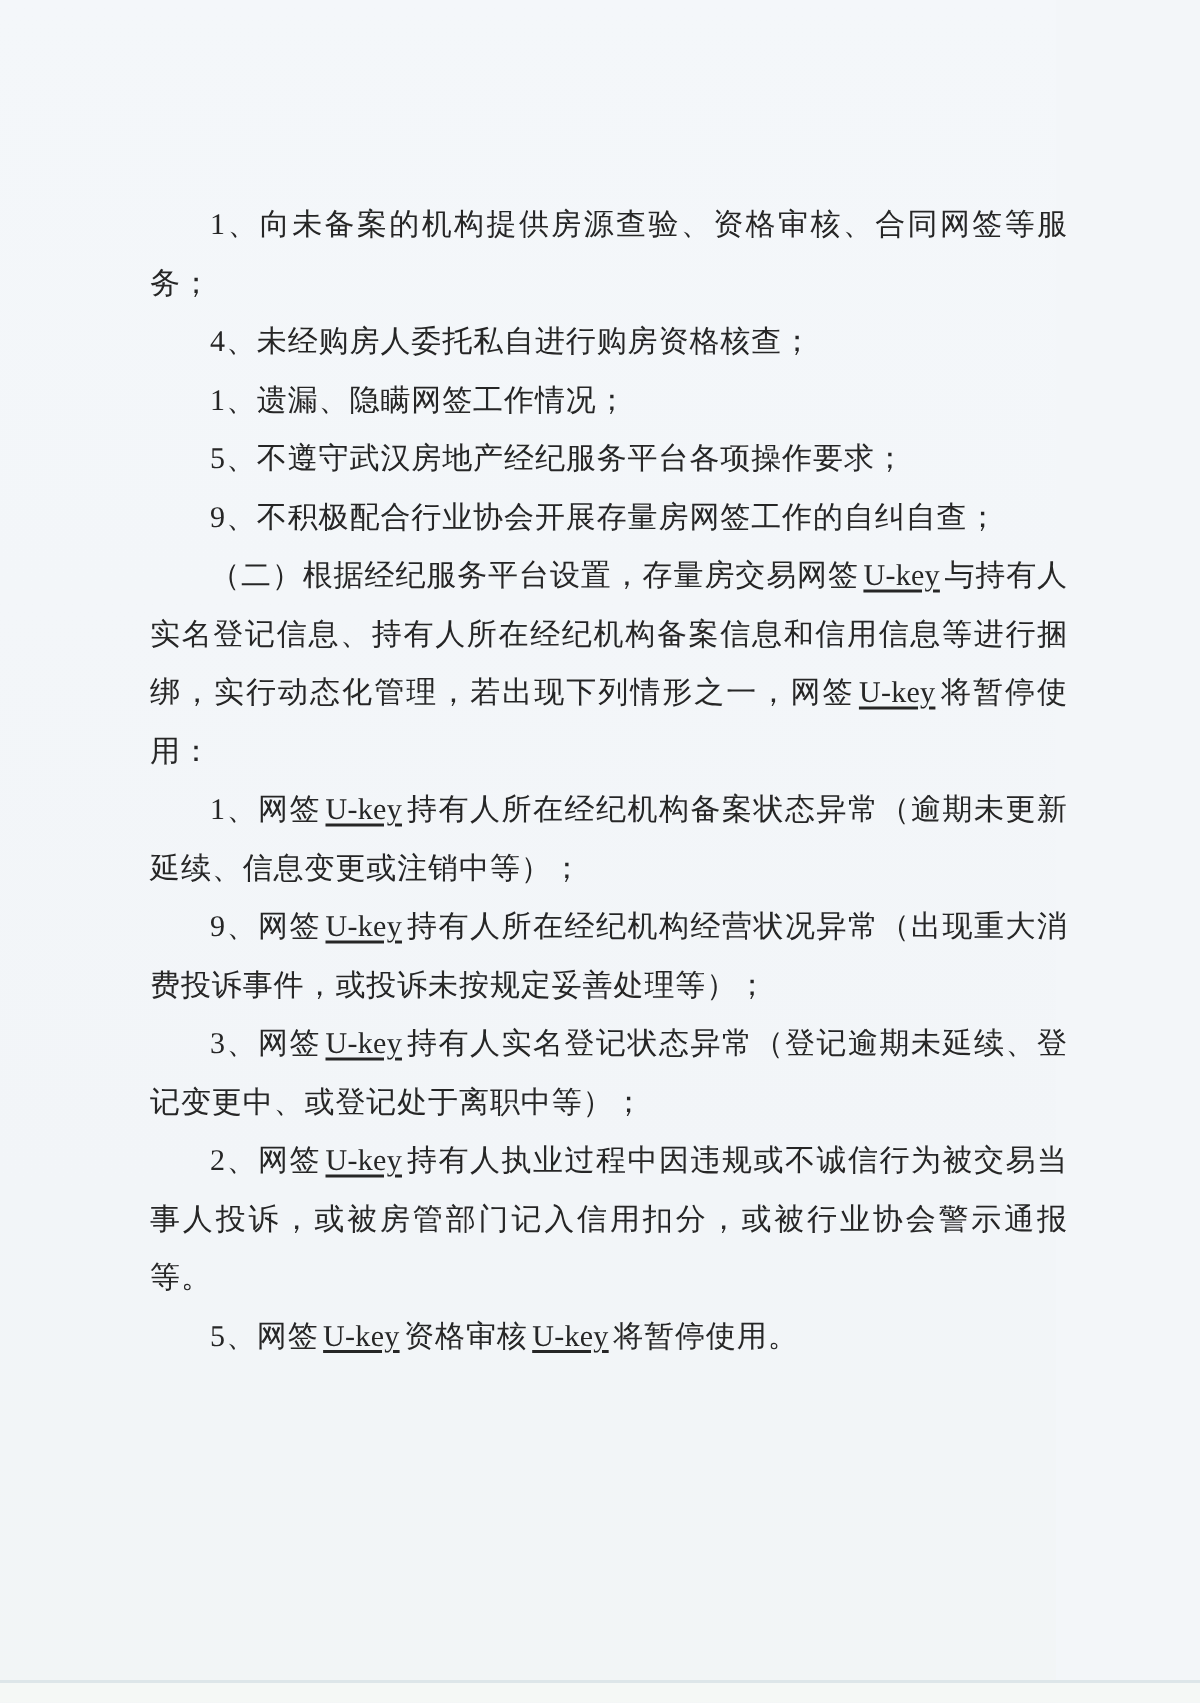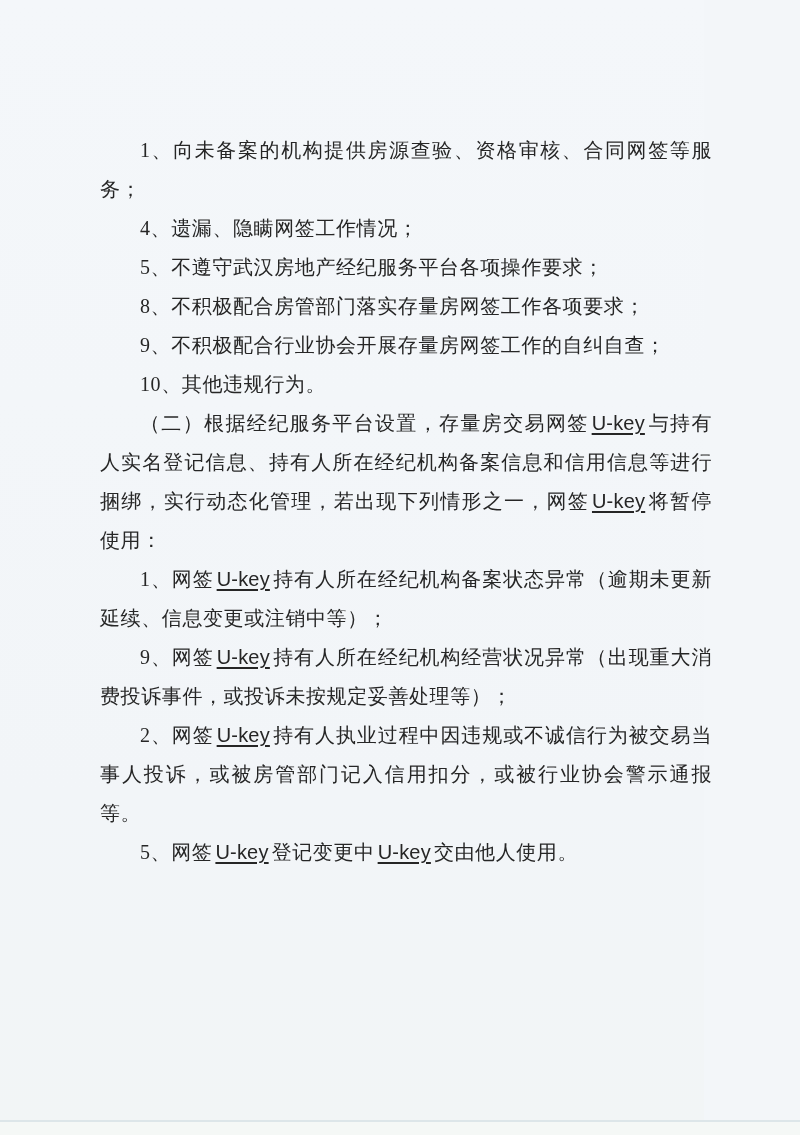--- a/index.html
+++ b/index.html
@@ -33,21 +33,21 @@
   p.doc-line {
     margin: 0;
     padding: 0;
     text-indent: 2em;
   }
   .ukey {
     text-decoration: underline;
     text-underline-offset: 3px;
     margin: 0 3px;
     letter-spacing: 0.2px;
-    font-family: Liberation Sans, sans-serif;
+    font-family: Liberation Serif, serif;
   }
   .scan-edge {
     position: absolute;
     left: 0;
     top: 1120px;
     width: 800px;
     height: 2px;
     background: #dde6e9;
   }
   .scan-below {
@@ -58,26 +58,26 @@
     height: 13px;
     background: #f5f8f6;
   }
 </style>
 </head>
 <body style="background: rgb(243, 246, 249);">
 
 <div class="page">
   <div class="doc-body" style="color: rgb(38, 38, 38);">
       <p class="doc-line"><span>1、向未备案的机构提供房源查验、资格审核、合同网签等服务；</span></p>
-      <p class="doc-line"><span>4、遗漏、隐瞒网签工作情况；</span></p>
+      <p class="doc-line"><span>4、未经购房人委托私自进行购房资格核查；</span></p>
+      <p class="doc-line"><span>1、遗漏、隐瞒网签工作情况；</span></p>
       <p class="doc-line"><span>5、不遵守武汉房地产经纪服务平台各项操作要求；</span></p>
-      <p class="doc-line"><span>8、不积极配合房管部门落实存量房网签工作各项要求；</span></p>
       <p class="doc-line"><span>9、不积极配合行业协会开展存量房网签工作的自纠自查；</span></p>
-      <p class="doc-line"><span>10、其他违规行为。</span></p>
       <p class="doc-line"><span>（二）根据经纪服务平台设置，存量房交易网签</span><span class="ukey">U-key</span><span>与持有人实名登记信息、持有人所在经纪机构备案信息和信用信息等进行捆绑，实行动态化管理，若出现下列情形之一，网签</span><span class="ukey">U-key</span><span>将暂停使用：</span></p>
       <p class="doc-line"><span>1、网签</span><span class="ukey">U-key</span><span>持有人所在经纪机构备案状态异常（逾期未更新延续、信息变更或注销中等）；</span></p>
       <p class="doc-line"><span>9、网签</span><span class="ukey">U-key</span><span>持有人所在经纪机构经营状况异常（出现重大消费投诉事件，或投诉未按规定妥善处理等）；</span></p>
+      <p class="doc-line"><span>3、网签</span><span class="ukey">U-key</span><span>持有人实名登记状态异常（登记逾期未延续、登记变更中、或登记处于离职中等）；</span></p>
       <p class="doc-line"><span>2、网签</span><span class="ukey">U-key</span><span>持有人执业过程中因违规或不诚信行为被交易当事人投诉，或被房管部门记入信用扣分，或被行业协会警示通报等。</span></p>
-      <p class="doc-line"><span>5、网签</span><span class="ukey">U-key</span><span>登记变更中</span><span class="ukey">U-key</span><span>交由他人使用。</span></p>
+      <p class="doc-line"><span>5、网签</span><span class="ukey">U-key</span><span>资格审核</span><span class="ukey">U-key</span><span>将暂停使用。</span></p>
     </div>
   <div class="scan-edge"></div>
   <div class="scan-below"></div>
 </div>
 
 </body></html>

